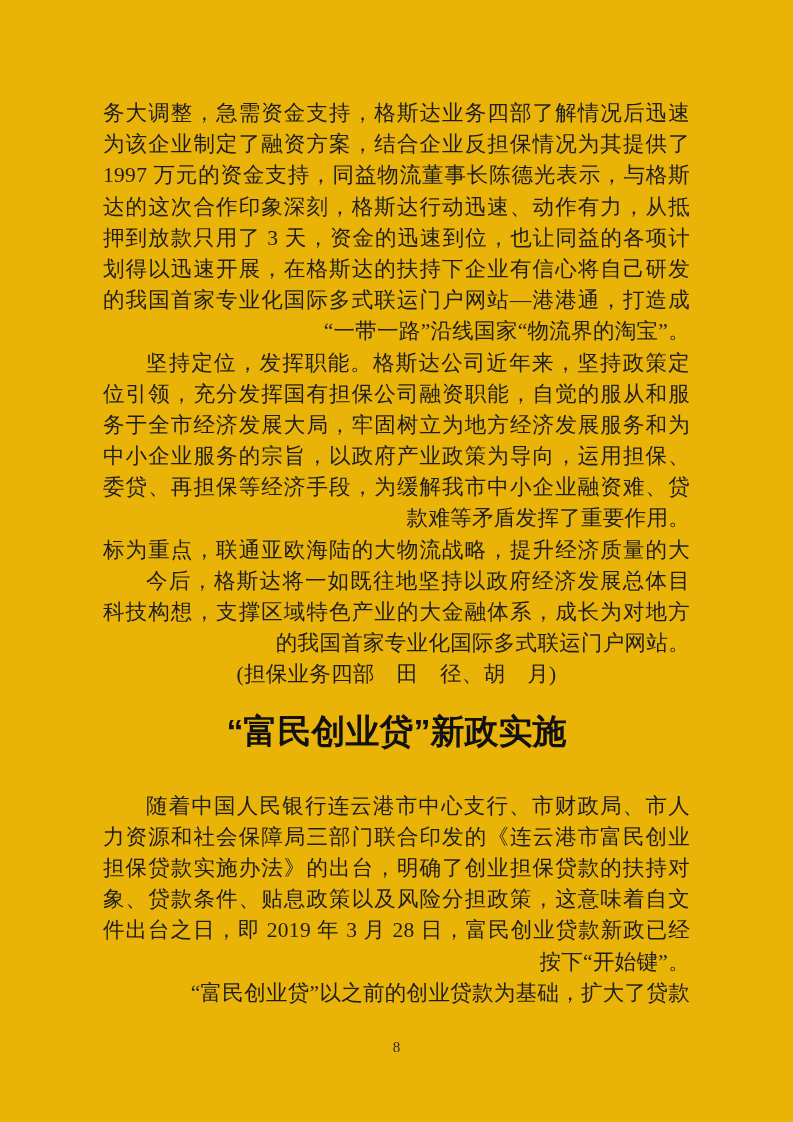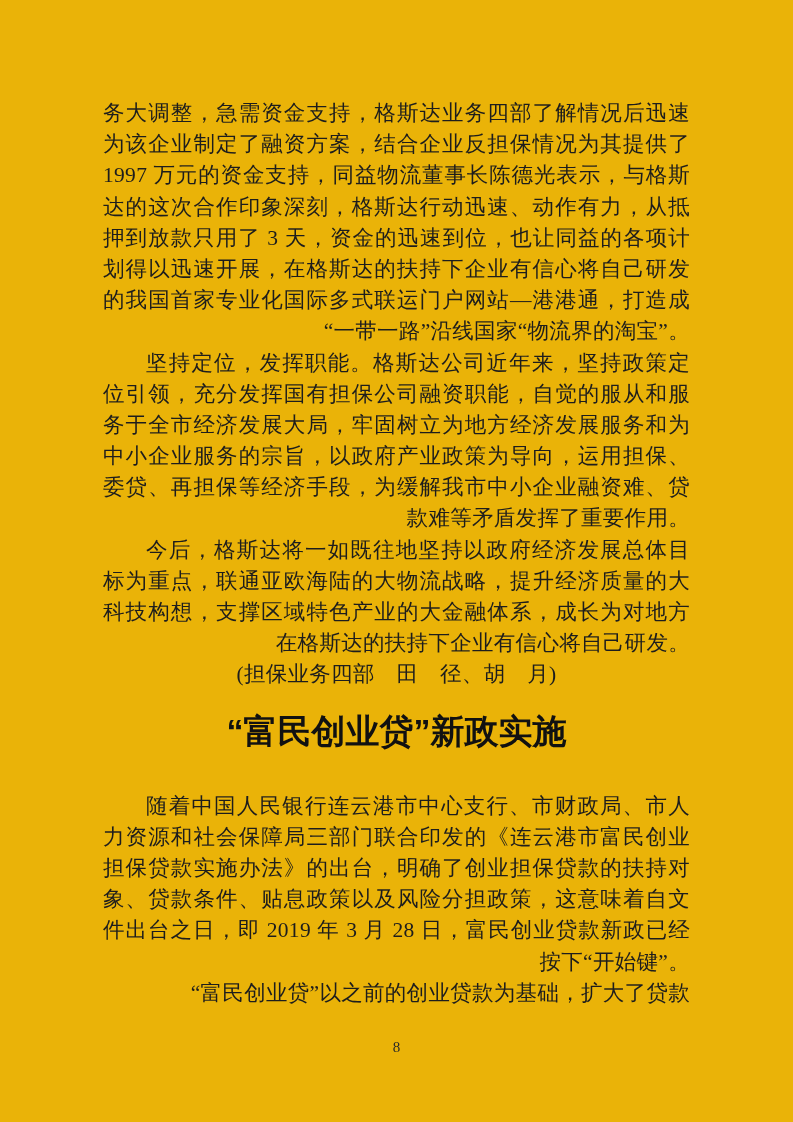--- a/index.html
+++ b/index.html
@@ -73,24 +73,24 @@
           <div class="line justify">押到放款只用了 3 天，资金的迅速到位，也让同益的各项计</div>
           <div class="line justify">划得以迅速开展，在格斯达的扶持下企业有信心将自己研发</div>
           <div class="line justify">的我国首家专业化国际多式联运门户网站—港港通，打造成</div>
           <div class="line left">“一带一路”沿线国家“物流界的淘宝”。</div>
           <div class="line justify indent">坚持定位，发挥职能。格斯达公司近年来，坚持政策定</div>
           <div class="line justify">位引领，充分发挥国有担保公司融资职能，自觉的服从和服</div>
           <div class="line justify">务于全市经济发展大局，牢固树立为地方经济发展服务和为</div>
           <div class="line justify">中小企业服务的宗旨，以政府产业政策为导向，运用担保、</div>
           <div class="line justify">委贷、再担保等经济手段，为缓解我市中小企业融资难、贷</div>
           <div class="line left">款难等矛盾发挥了重要作用。</div>
+          <div class="line justify">标为重点，联通亚欧海陆的大物流战略，提升经济质量的大</div>
           <div class="line justify indent">今后，格斯达将一如既往地坚持以政府经济发展总体目</div>
-          <div class="line justify">标为重点，联通亚欧海陆的大物流战略，提升经济质量的大</div>
           <div class="line justify">科技构想，支撑区域特色产业的大金融体系，成长为对地方</div>
-          <div class="line left">在格斯达的扶持下企业有信心将自己研发。</div>
+          <div class="line left">的我国首家专业化国际多式联运门户网站。</div>
           <div class="line right">(担保业务四部　田　径、胡　月)</div>
         </div>
     </section>
 
     <h1 class="article-heading">“富民创业贷”新政实施</h1>
 
     <section class="article">
       <div>
           <div class="line justify indent">随着中国人民银行连云港市中心支行、市财政局、市人</div>
           <div class="line justify">力资源和社会保障局三部门联合印发的《连云港市富民创业</div>

